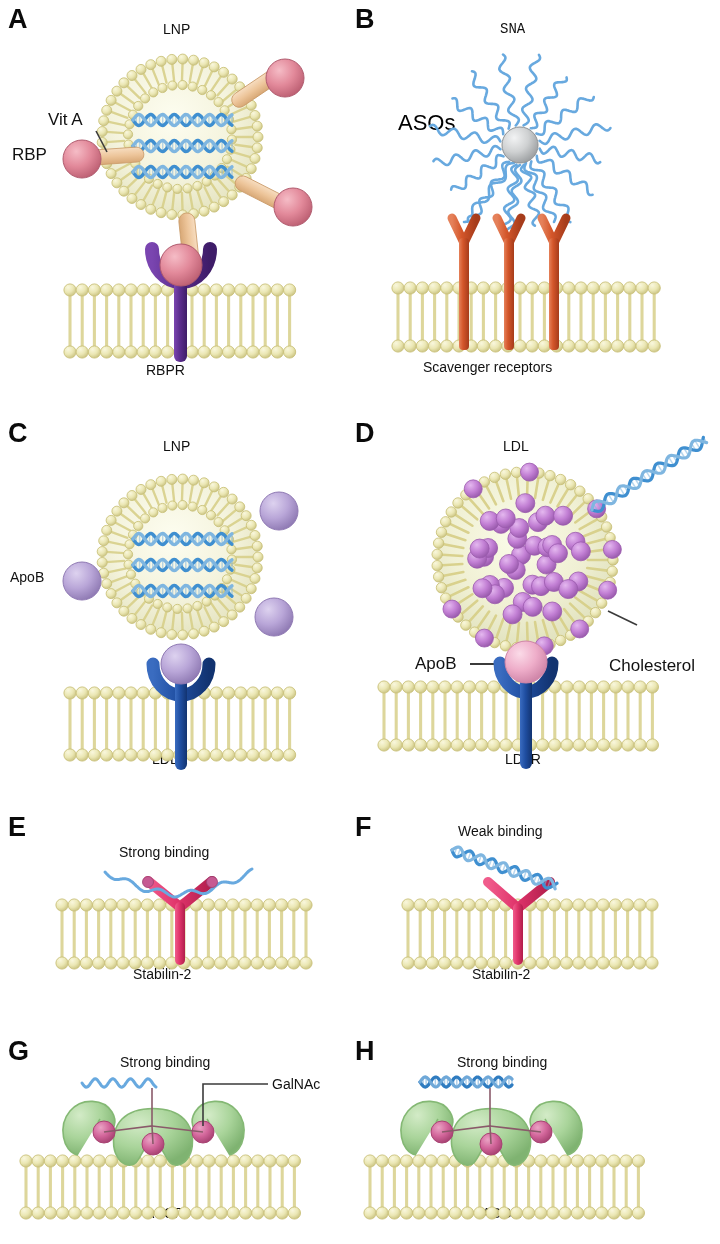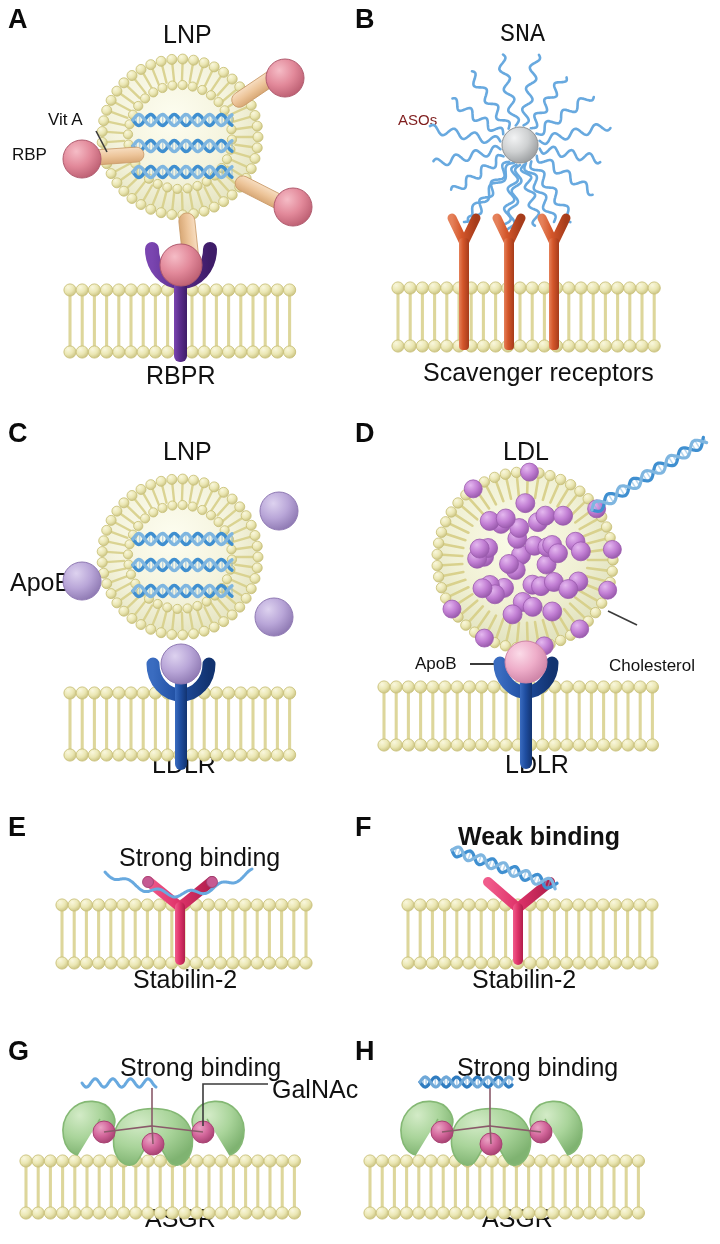--- a/index.html
+++ b/index.html
@@ -23,35 +23,35 @@
   .panel-letter {
     position: absolute;
     font-size: 27px;
     font-weight: bold;
     color: #0a0a0a;
     letter-spacing: 0px;
     line-height: 1;
   }
   .cap {
     position: absolute;
-    font-size: 25px;
+    font-size: 14px;
     color: #111111;
     white-space: nowrap;
     line-height: 1;
   }
   .cap.small {
     font-size: 17px;
   }
   .cap.sirna {
     color: #7fc2e8;
     font-size: 21px;
   }
   .cap.asos {
-    color: #7f1d1d;
-    font-size: 15px;
+    color: #000000;
+    font-size: 22px;
   }
   svg {
     display: block;
     overflow: visible;
   }
   .svgwrap {
     position: absolute;
   }
 </style>
 </head>
@@ -1370,21 +1370,21 @@
             </g>
             <circle cx="148" cy="72" r="5.5" fill="#c65a92" stroke="#9c3f70" stroke-width="0.8"></circle>
             <circle cx="212" cy="72" r="5.5" fill="#c65a92" stroke="#9c3f70" stroke-width="0.8"></circle>
           </g>
       </svg>
     </div>
   </div>
 
   <div class="panel" style="left:360px;top:810px;width:360px;height:200px;">
     <div class="panel-letter" style="left:-5px;top:4px;">F</div>
-    <div class="cap" style="left:98px;top:14px;font-weight:bold;">Weak binding</div>
+    <div class="cap" style="left:98px;top:14px;">Weak binding</div>
     <div class="cap" style="left:112px;top:157px;">Stabilin-2</div>
 
     <div class="svgwrap" style="left:0;top:0;">
       <svg width="360" height="200" viewBox="0 0 360 200">
         <defs>
           <linearGradient id="stabF" x1="0%" y1="0%" x2="100%" y2="0%">
             <stop offset="0%" stop-color="#f05c8c"></stop>
             <stop offset="45%" stop-color="#e0356b"></stop>
             <stop offset="100%" stop-color="#b01e4c"></stop>
           </linearGradient>

